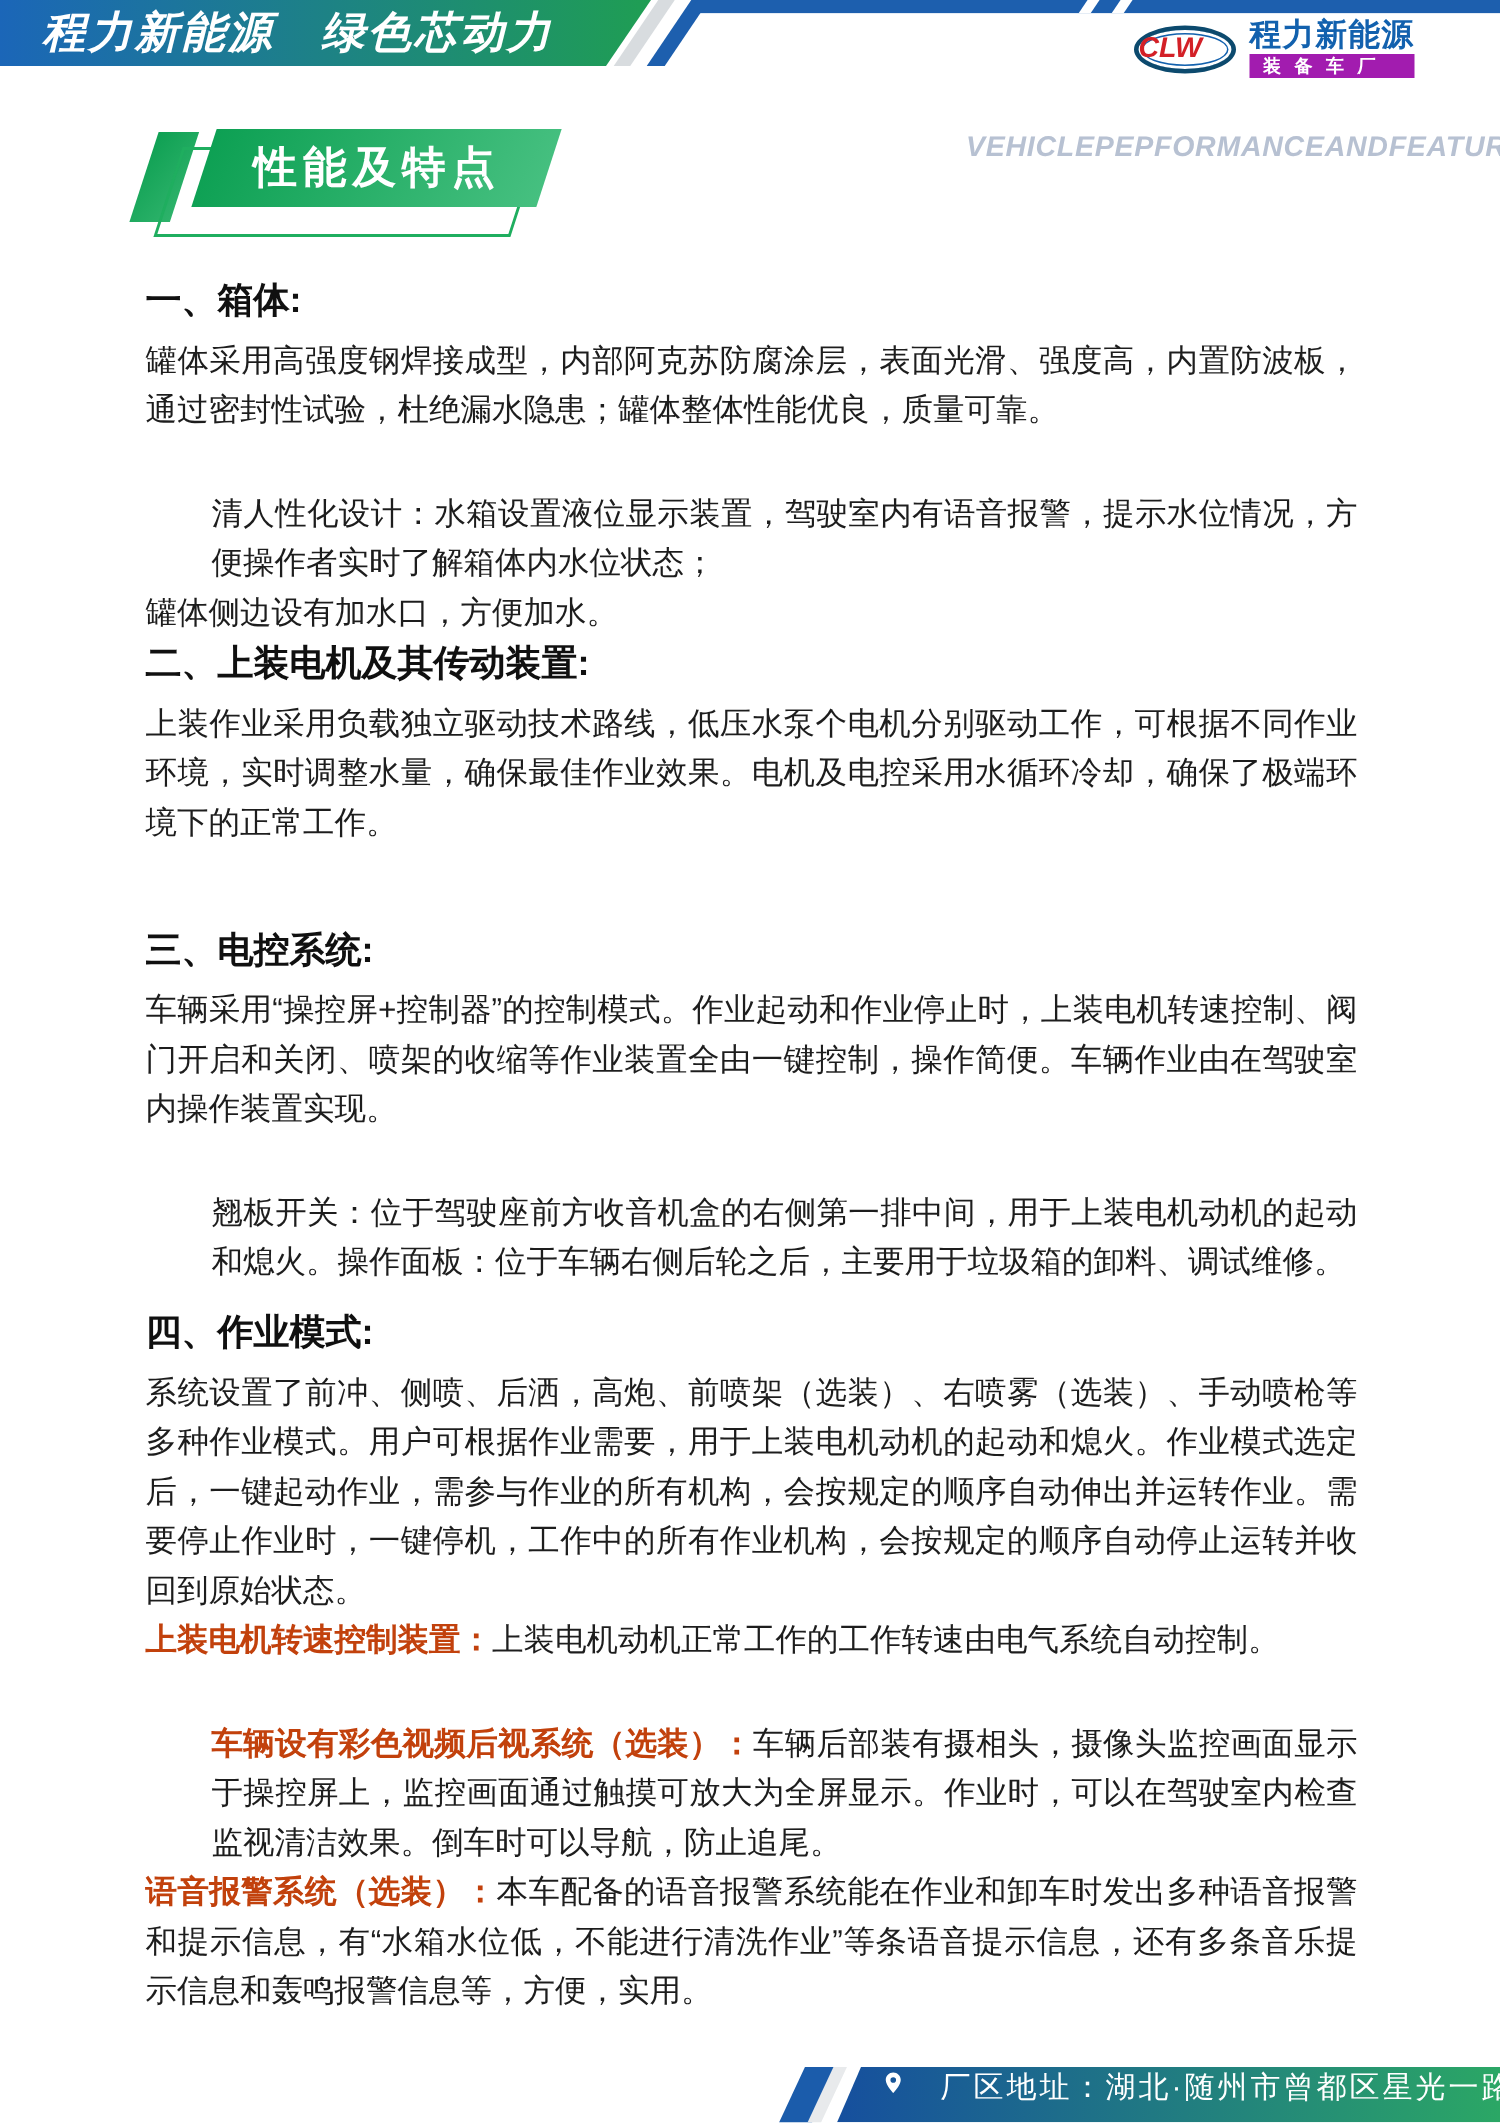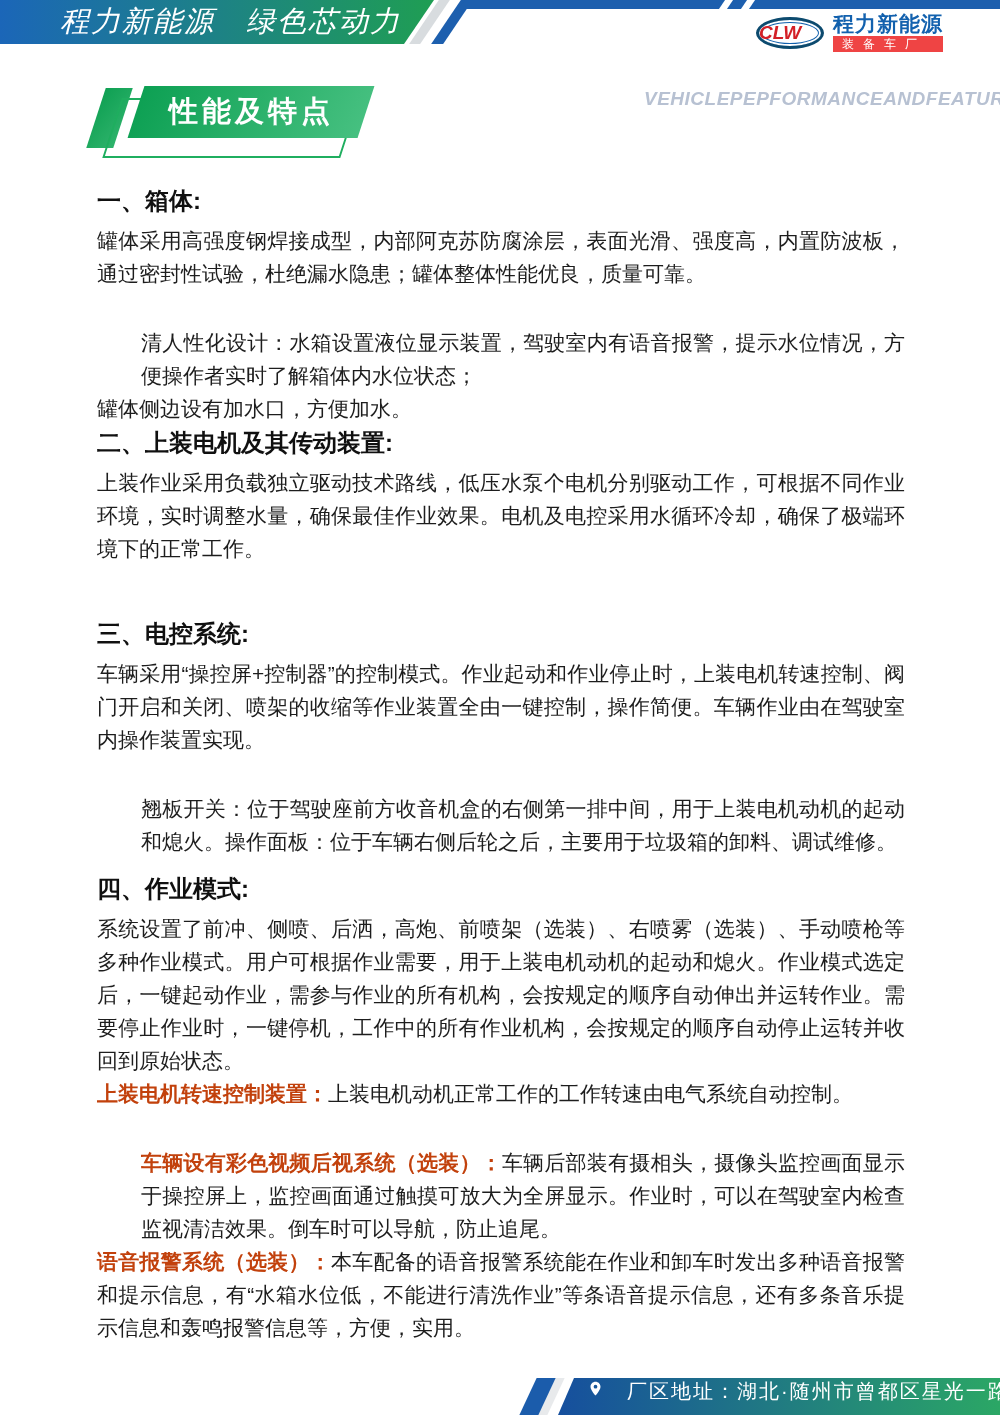--- a/index.html
+++ b/index.html
@@ -8,22 +8,22 @@
     font-family:"Liberation Sans","DejaVu Sans",sans-serif; overflow:hidden;
   }
   
   .topbar {
     position:absolute; top:0; left:0; width:434px; height:44px;
     background:linear-gradient(90deg,#1b66b8 0%,#1f9e53 100%);
     clip-path:polygon(0 0,434px 0,404px 100%,0 100%);
     display:flex; align-items:center;
   }
   .slogan {
-    color:#fff; font-style:italic; font-weight:normal; font-size:29px;
-    padding-left:60px; letter-spacing:2px; white-space:pre;
+    color:#fff; font-style:italic; font-weight:bold; font-size:29px;
+    padding-left:28px; letter-spacing:2px; white-space:pre;
   }
   .hslash { position:absolute; top:0; height:44px; transform:skewX(-34deg); }
   .hslash.gray { left:424px; width:11px; background:#d8dcdf; }
   .hslash.blue { left:446px; width:12px; background:#1d5fae; }
   .top-edge {
     position:absolute; top:0; left:458px; right:0; height:9px; background:#1d5fae;
     clip-path:polygon(7px 0,100% 0,100% 100%,0 100%);
   }
   .edge-gap { position:absolute; top:0; height:9px; width:8px; background:#fff; transform:skewX(-34deg); }
   .edge-gap.g1 { left:264px; }
@@ -31,21 +31,21 @@
   
   .logo { position:absolute; top:13px; left:756px; display:flex; align-items:center; gap:9px; }
   .logo-oval {
     width:62px; height:26px; border:3px solid #0c4a6e; border-radius:50%;
     background:#fff; display:flex; align-items:center; justify-content:flex-start;
     box-shadow:inset 0 0 0 2px #ffffff, inset 0 0 0 3px #1261ae;
   }
   .logo-oval span { color:#d32027; font-weight:bold; font-style:italic; font-size:19px; }
   .logo-brand { color:#1261ae; font-size:21px; font-weight:bold; letter-spacing:1px; line-height:1; }
   .logo-sub {
-    background:#ef4444; color:#fff; font-size:12px; font-weight:normal;
+    background:#a21caf; color:#fff; font-size:12px; font-weight:bold;
     padding:2px 5px 1px 9px; letter-spacing:9px; margin-top:2px; line-height:1.1; white-space:nowrap;
   }
   
   .badge-small {
     position:absolute; left:96px; top:88px; width:27px; height:60px;
     background:linear-gradient(115deg,#0fa053,#2eb36b); transform:skewX(-18deg);
   }
   .badge-outline {
     position:absolute; left:112px; top:98px; width:234px; height:56px;
     border:2px solid #1fae5f; transform:skewX(-18deg); background:transparent;

